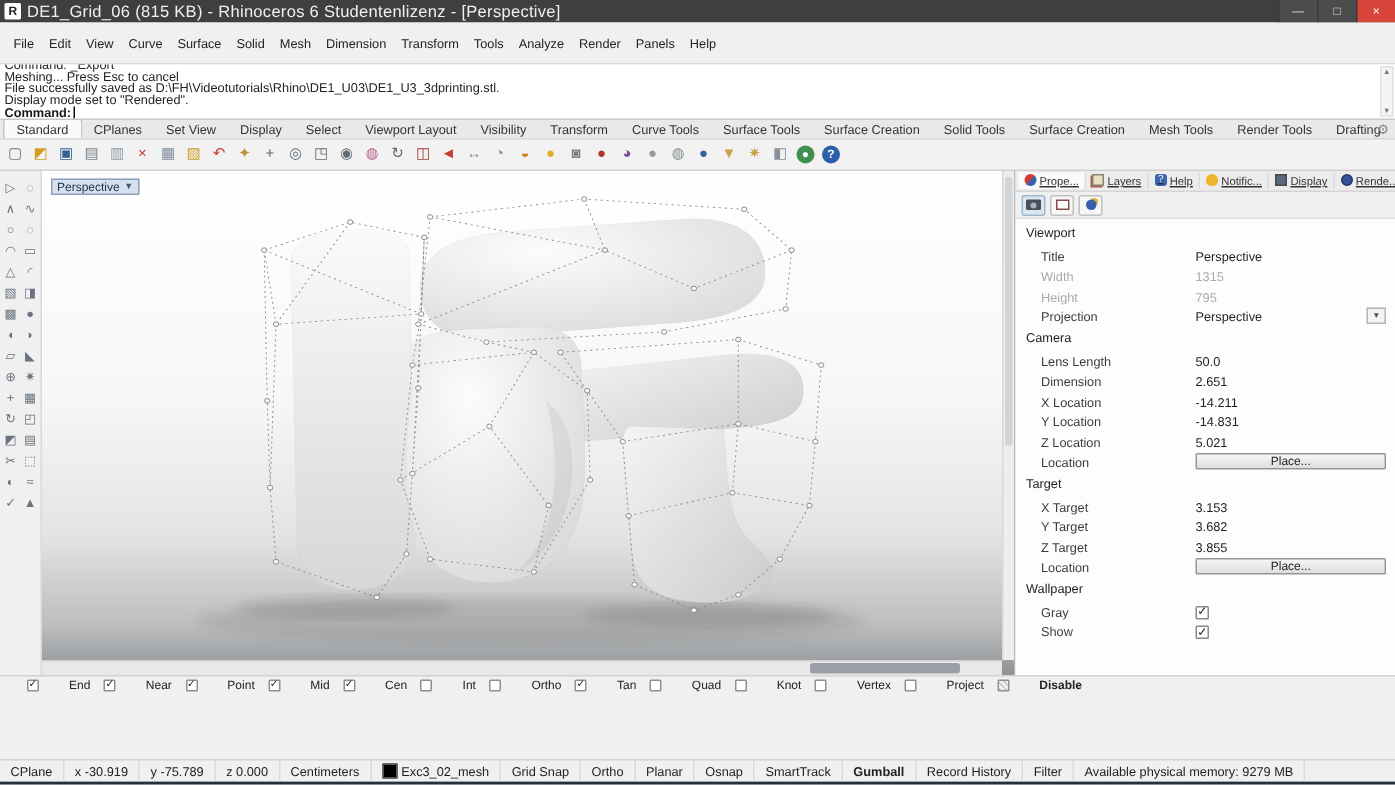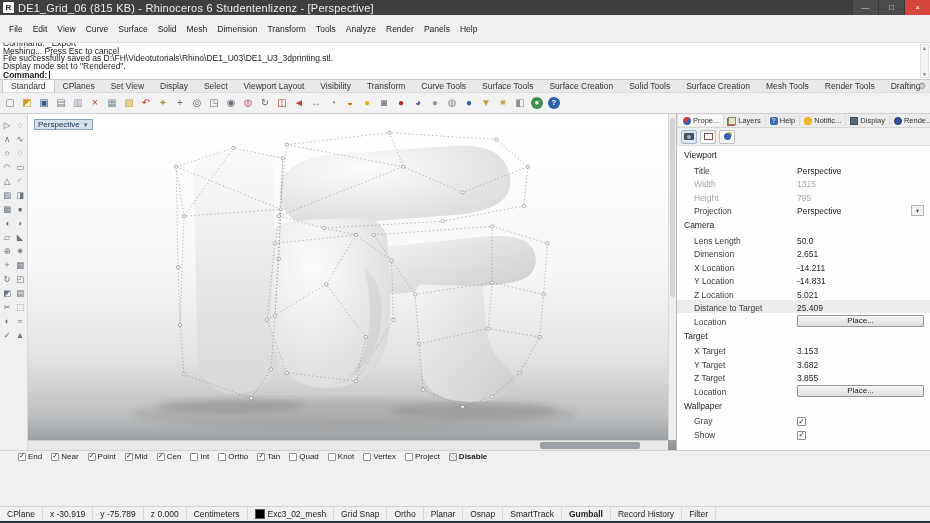--- a/index.html
+++ b/index.html
@@ -62,21 +62,21 @@
   .vp-label .arrow { font-size:6px; color:#44597a; }
   .vp-svg { position:absolute; inset:0 8px 10px 0; width:calc(100% - 8px); height:calc(100% - 10px); }
   .vp-hscroll { position:absolute; left:0; right:8px; bottom:0; height:10px; background:#e8e8e8; border-top:1px solid #d0d0d0; }
   .vp-hthumb { position:absolute; left:512px; width:100px; top:1px; bottom:1px; background:#9aa0a6; border-radius:2px; }
   .vp-vscroll { position:absolute; right:0; top:0; bottom:10px; width:8px; background:#eeeeee; border-left:1px solid #d8d8d8; }
   .vp-vthumb { position:absolute; top:4px; height:55%; left:1px; right:1px; background:#d2d4d6; border-radius:2px; }
 
   
   .panel { width:254px; background:#f4f4f4; border-left:1px solid #b9b9b9; display:flex; flex-direction:column; font-size:8.5px; }
   .panel-tabs { height:14px; display:flex; align-items:center; background:#ececec; border-bottom:1px solid #d5d5d5; padding-left:2px; }
-  .ptab { display:flex; align-items:flex-end; gap:2px; padding:1px 4px; color:#333; font-size:7.5px; border-right:1px solid #dcdcdc; }
+  .ptab { display:flex; align-items:flex-start; gap:2px; padding:1px 4px; color:#333; font-size:7.5px; border-right:1px solid #dcdcdc;text-decoration:underline; }
   .ptab.active { background:#fafafa; }
   .ptab-icon { width:8px; height:8px; flex:0 0 auto; }
   .icon-properties { border-radius:50%; background:linear-gradient(135deg,#d03c30 50%,#3a5fae 50%); }
   .icon-layers { background:#e8e2c9; border:1px solid #8a8468; box-shadow:-1px 1px 0 #b4574e; }
   .icon-help { background:#3a66b0; border-radius:2px; color:#fff; font-size:7px; line-height:8px; text-align:center; }
   .icon-help::after { content:"?"; }
   .icon-notifications { background:#f0b428; border-radius:50% 50% 40% 40%; }
   .icon-display { background:#5a6a7a; border:1px solid #3e4c5a; }
   .icon-rendering { background:#32539a; border-radius:50%; border:1px solid #22355f; }
 
@@ -104,21 +104,21 @@
     border-radius:1px; font-size:8px; color:#222; display:flex; align-items:center; justify-content:center; }
   .browse-btn { margin-left:auto; width:12px; height:11px; border:1px solid #b4b4b4; background:#f2f2f2;
     display:flex; align-items:center; justify-content:center; font-size:7px; color:#444; }
   .pcheck { width:9px; height:9px; border:1px solid #8a8a8a; background:#fff; border-radius:1px;
     display:flex; align-items:center; justify-content:center; font-size:8px; color:#222; }
   .pcheck.checked::after { content:"\2713"; margin-top:-1px; }
 
   
   .osnap-bar { height:12px; background:#f0f0f0; border-top:1px solid #d2d2d2; display:flex; align-items:center;
     padding-left:18px; gap:9px; flex:0 0 auto; }
-  .os-item { display:flex; align-items:center; gap:2px; font-size:8px; color:#222; }
+  .os-item { display:flex; align-items:center; gap:20px; font-size:8px; color:#222; }
   .os-box { width:8px; height:8px; border:1px solid #909090; background:#fff; border-radius:1px;
     display:flex; align-items:center; justify-content:center; font-size:7px; color:#222; }
   .os-box.checked::after { content:"\2713"; margin-top:-1px; }
   .os-box.special { background:repeating-linear-gradient(45deg,#c8c8c8 0 1px,#efefef 1px 3px); }
   .os-item.special-label { font-weight:bold; }
 
   
   .statusbar { height:15px; background:#f0f0f0; border-top:1px solid #d2d2d2; display:flex; align-items:stretch; flex:0 0 auto;margin-top:44px; }
   .sb-cell { display:flex; align-items:center; padding:0 7px; font-size:8.5px; color:#222;
     border-right:1px solid #dadada; white-space:nowrap; }
@@ -589,24 +589,20 @@
           <span class="pvalue">-14.211</span>
         </div>
         <div class="prow">
           <span class="plabel">Y Location</span>
           <span class="pvalue">-14.831</span>
         </div>
         <div class="prow">
           <span class="plabel">Z Location</span>
           <span class="pvalue">5.021</span>
         </div>
-        <div class="prow hl">
-          <span class="plabel">Distance to Target</span>
-          <span class="pvalue">25.409</span>
-        </div>
         <div class="prow">
           <span class="plabel">Location</span>
           <span class="pvalue">
               <button class="place-btn">Place...</button>
             </span>
         </div>
       </div>
 
       <div class="psection">
         <div class="psection-title">Target</div>
@@ -769,13 +765,16 @@
     </span>
 
     <span class="sb-cell">
       <span>Record History</span>
     </span>
 
     <span class="sb-cell">
       <span>Filter</span>
     </span>
 
+    <span class="sb-cell">
+      <span>Available physical memory: 9279 MB</span>
+    </span>
   </div>
 
 </body></html>

